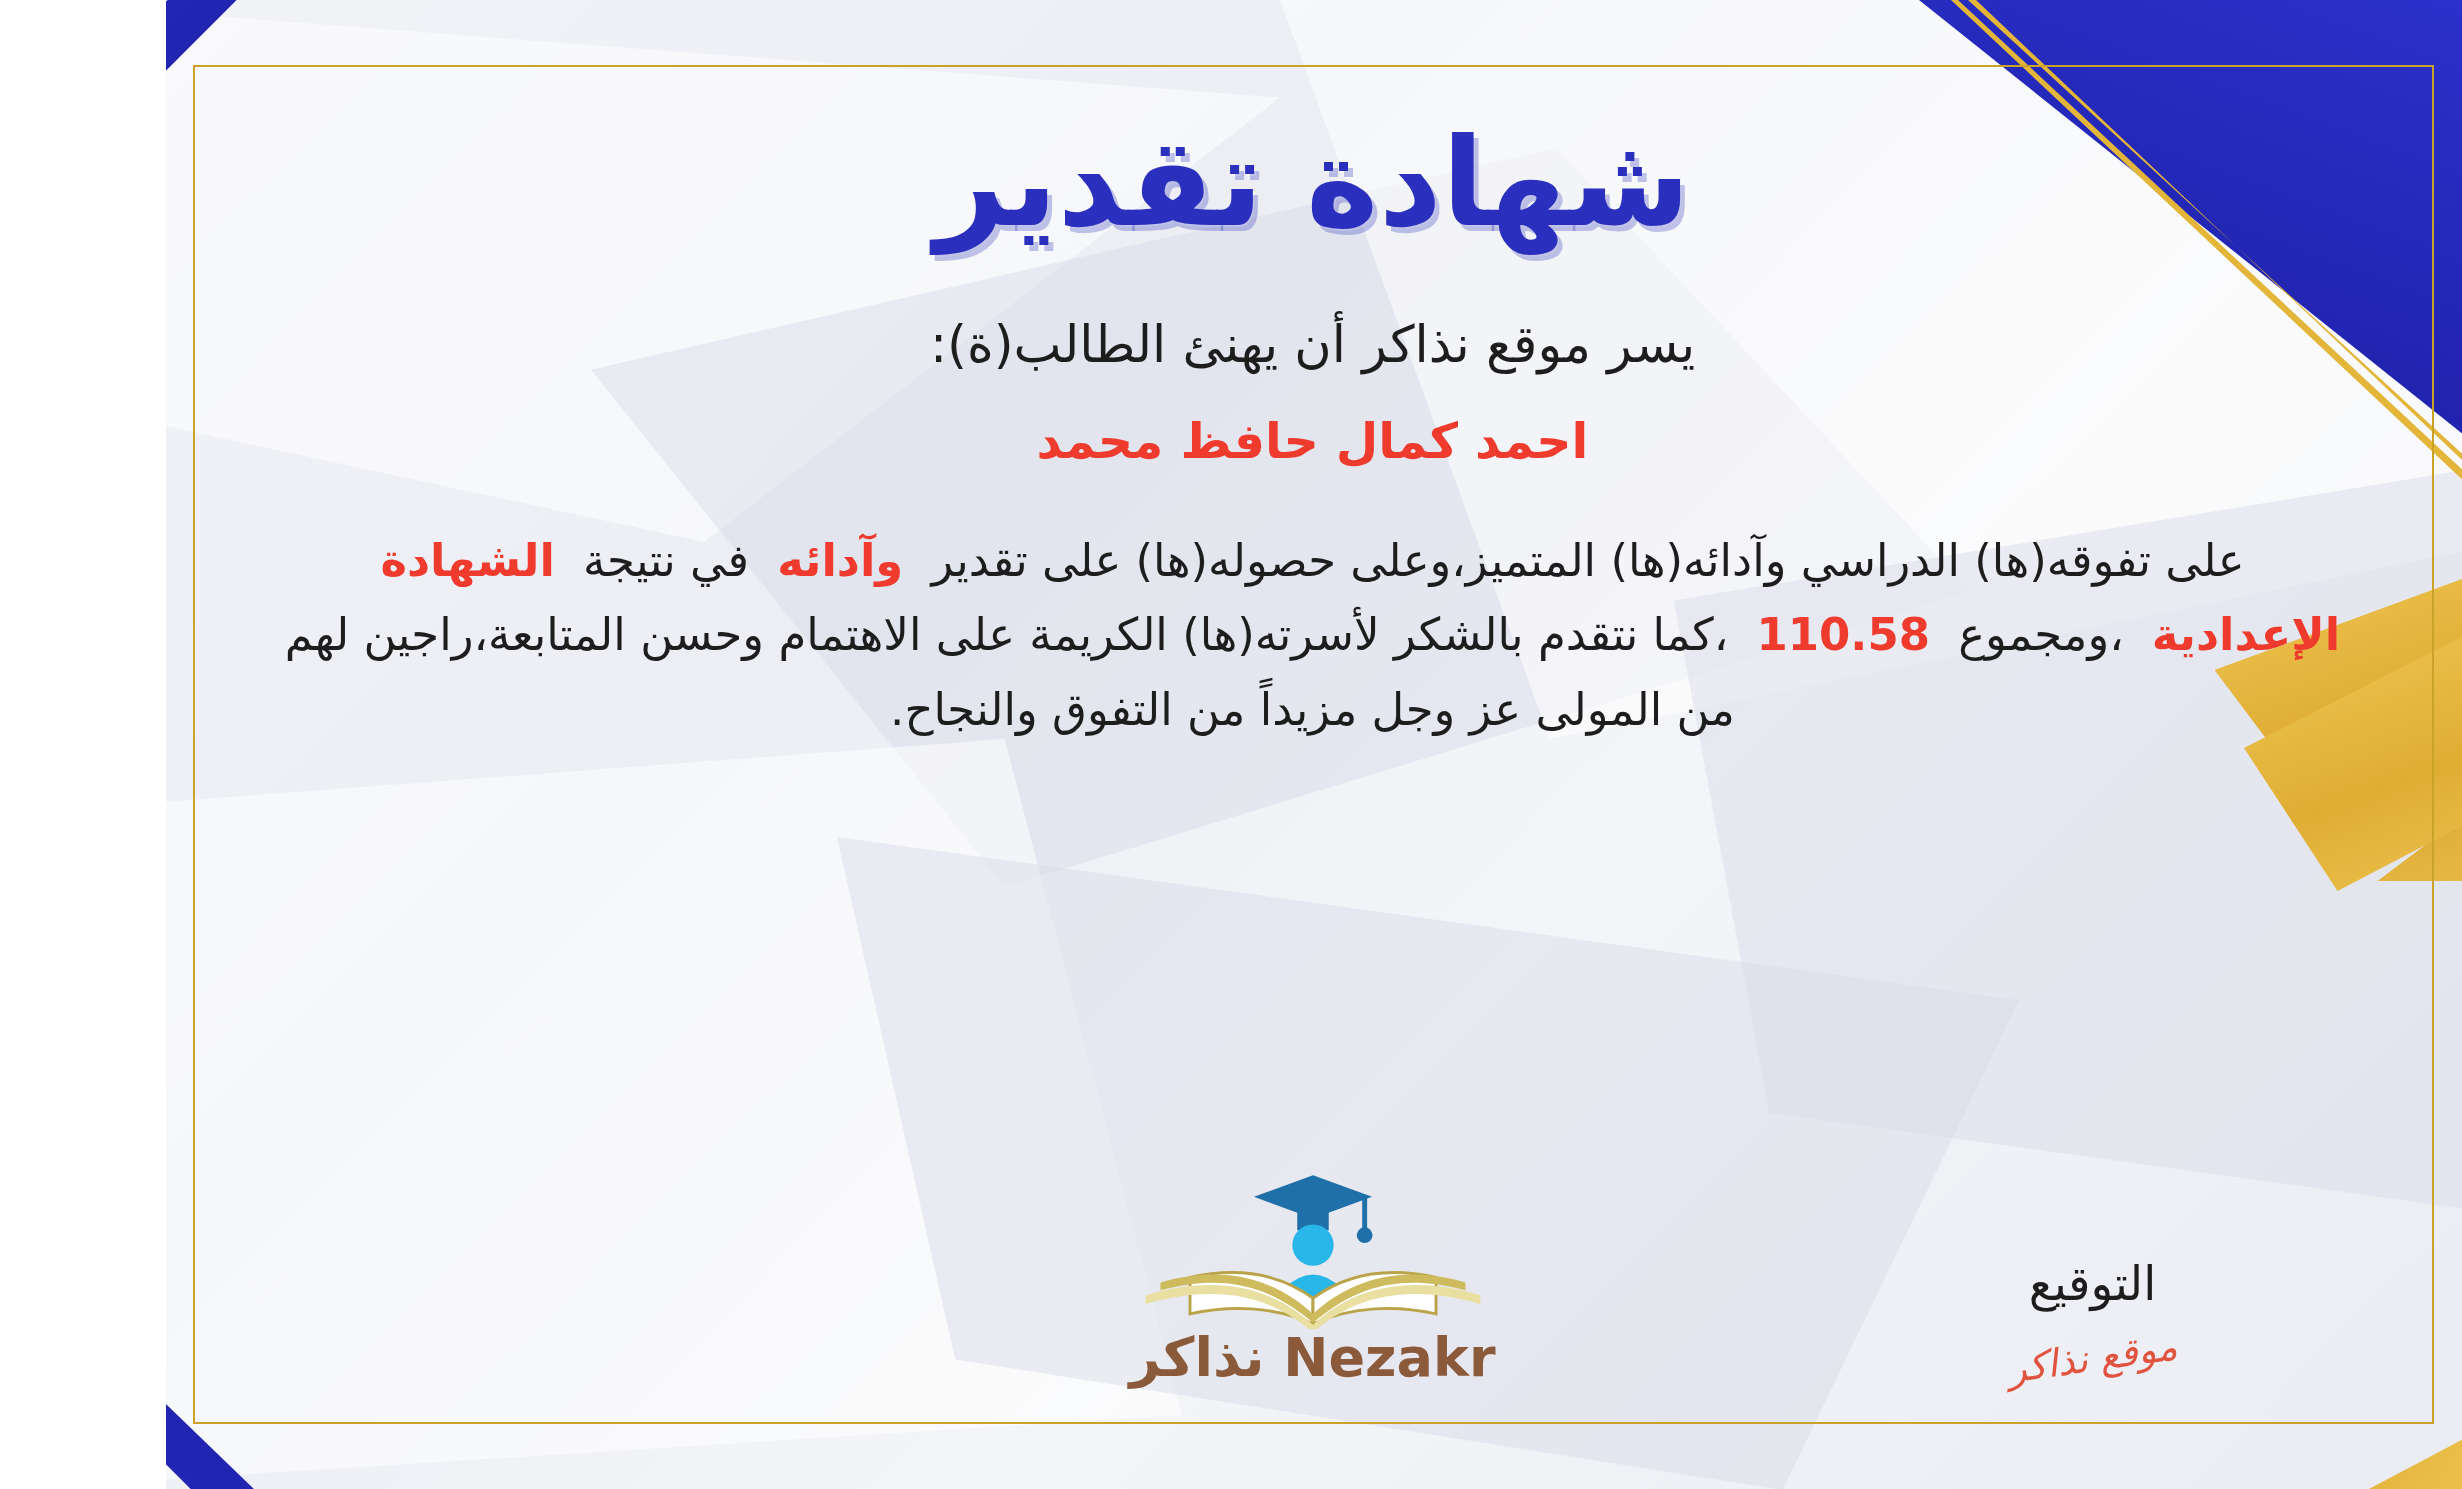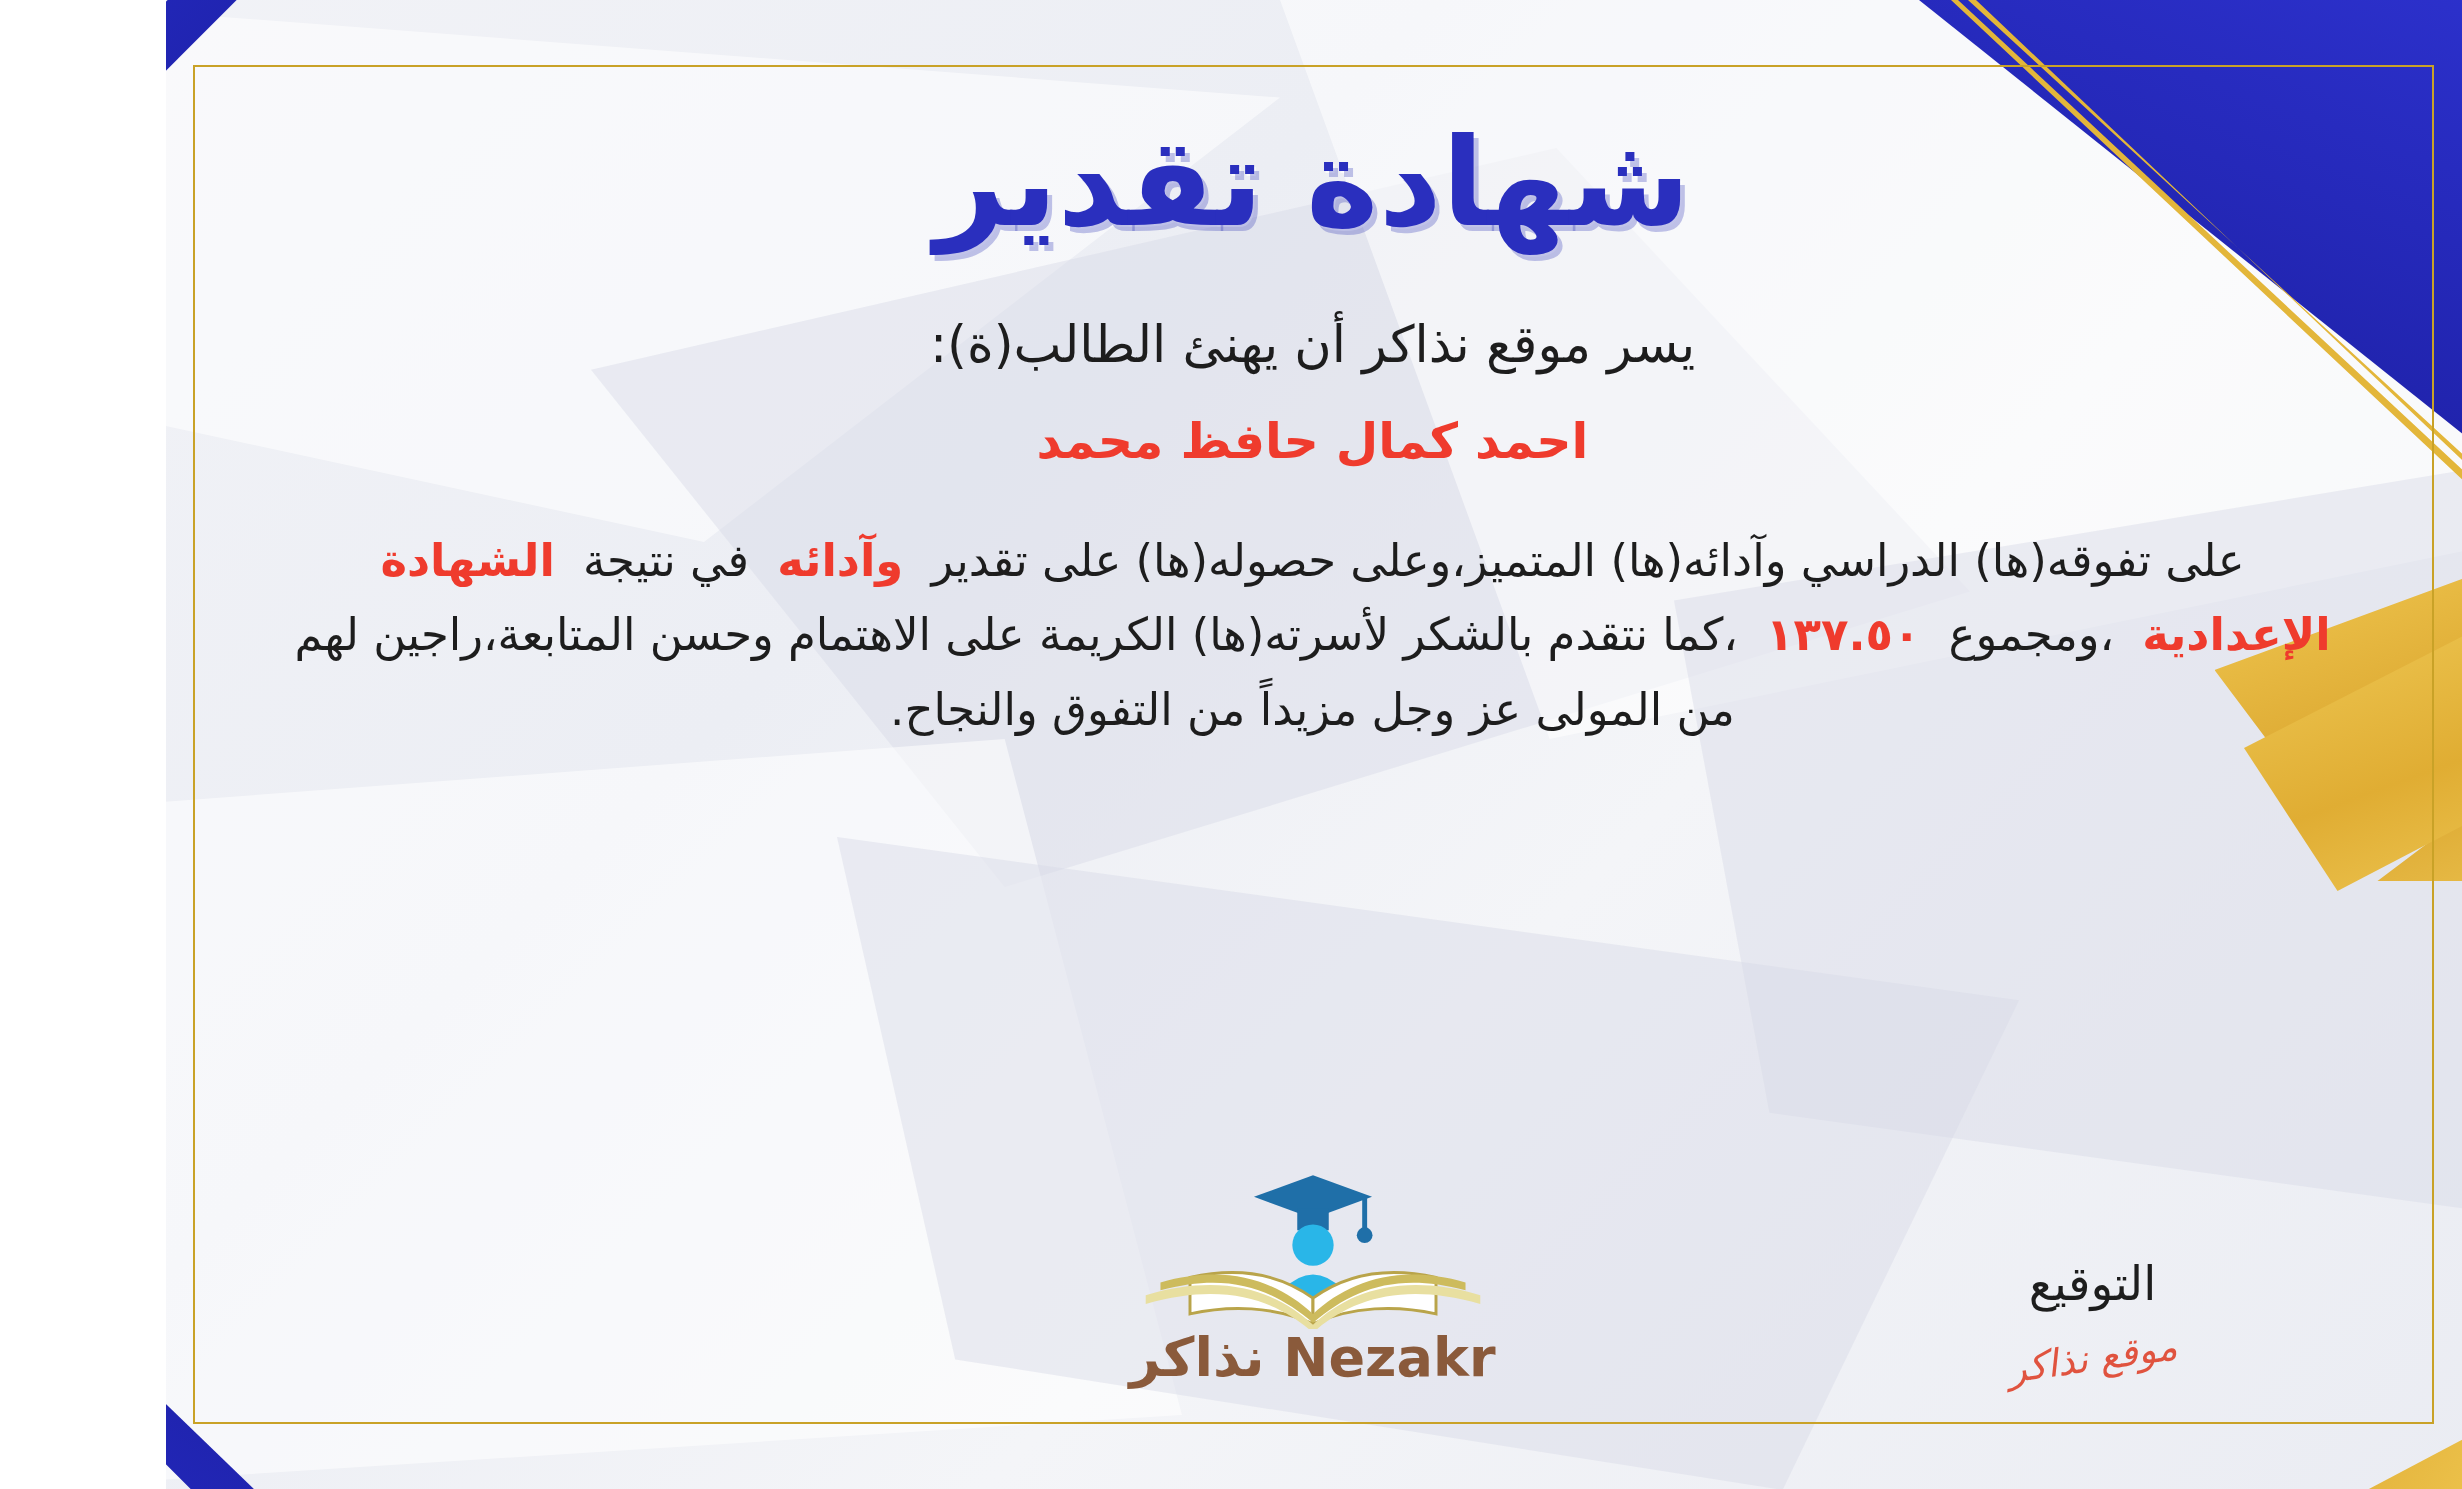--- a/index.html
+++ b/index.html
@@ -248,21 +248,21 @@
     <div class="student-name">احمد كمال حافظ محمد</div>
 
     <div class="body-text">
       <span class="grade-line">
         <span>على تفوقه(ها) الدراسي وآدائه(ها) المتميز،وعلى حصوله(ها) على تقدير</span>
         <span class="hl">وآدائه</span>
       </span>
       <span>في نتيجة</span>
       <span class="hl">الشهادة الإعدادية</span>
       <span>،ومجموع</span>
-      <span class="hl">١٣٧.٥٠</span>
+      <span class="hl">110.58</span>
       <span>،كما نتقدم بالشكر لأسرته(ها) الكريمة على الاهتمام وحسن المتابعة،راجين لهم من المولى عز وجل مزيداً من التفوق والنجاح.</span>
     </div>
 
     <div class="signature-block">
       <div class="signature-label">التوقيع</div>
       <div class="signature-script">موقع نذاكر</div>
     </div>
 
     <div class="logo-block">
       <svg class="logo-mark" viewBox="0 0 1000 330">

